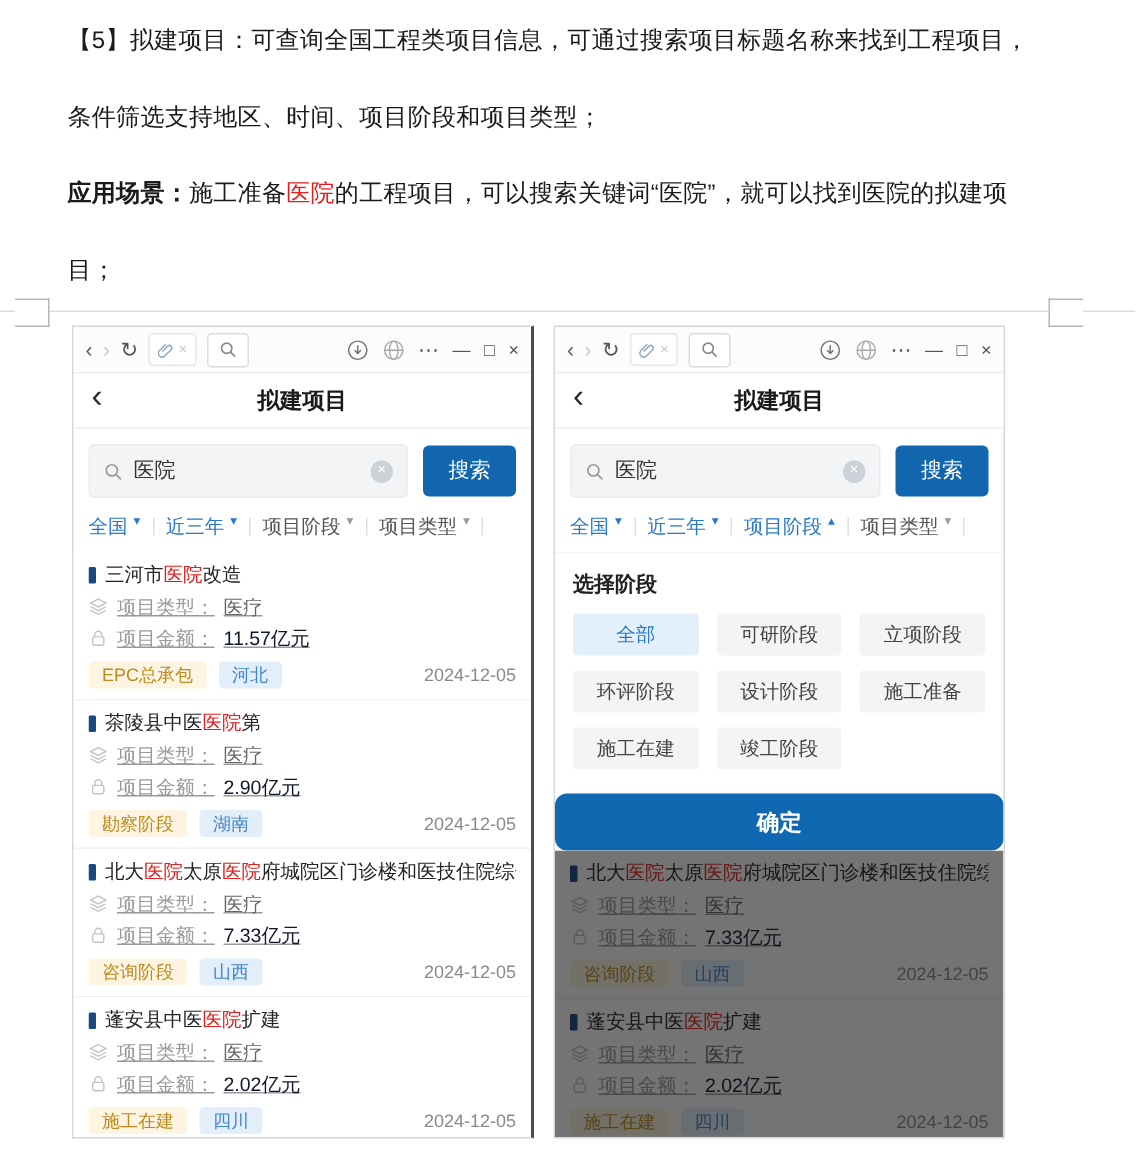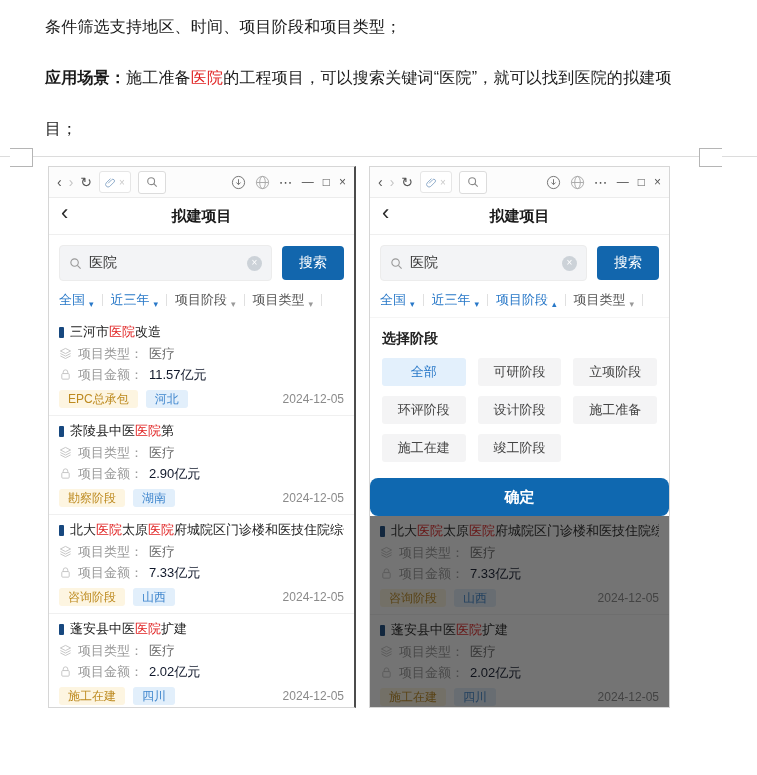--- a/index.html
+++ b/index.html
@@ -33,31 +33,31 @@
   .appbar .back{position:absolute;left:12px;top:4px;font-size:22px;color:#2b2b2b;line-height:1;}
   .appbar .title{font-size:15px;font-weight:700;color:#1a1a1a;}
   
   .search-row{display:flex;align-items:center;gap:10px;padding:10px 10px 8px;}
   .search-box{flex:1;height:34px;background:#f3f4f6;border:1px solid #ececec;border-radius:4px;display:flex;align-items:center;padding:0 9px;gap:7px;}
   .search-box .val{flex:1;font-size:14px;color:#333;}
   .clear-dot{width:15px;height:15px;border-radius:50%;background:#ccd2d8;color:#fff;font-size:10px;display:flex;align-items:center;justify-content:center;line-height:1;}
   .search-btn{width:62px;height:34px;background:#1266ad;color:#fff;border:none;border-radius:4px;font-size:14px;font-family:inherit;}
   
   .filter-row{display:flex;align-items:center;padding:2px 10px 8px;font-size:13px;color:#555;}
-  .filter{display:flex;align-items:flex-end;gap:4px;padding:0 8px;}
+  .filter{display:flex;align-items:flex-start;gap:4px;padding:0 8px;}
   .filter:first-child{padding-left:0;}
   .filter.active{color:#2878c8;}
   .filter .arr{font-size:9px;color:#999;}
   .filter.active .arr{color:#2878c8;}
   .f-div{width:1px;height:12px;background:#e0e0e0;}
   
   .list-item{padding:6px 10px;border-bottom:1px solid #f0f0f0;background:#fff;}
   .item-title{display:flex;align-items:center;height:18px;font-size:13px;font-weight:400;color:#222;white-space:nowrap;overflow:hidden;}
   .bullet{flex:0 0 5px;width:5px;height:11px;background:#17487f;margin-right:6px;border-radius:1px;}
-  .meta-row{display:flex;align-items:center;margin-top:4px;height:17px;font-size:13px;color:#999;gap:6px;white-space:nowrap;}
+  .meta-row{display:flex;align-items:center;margin-top:4px;height:17px;font-size:13px;color:#999;gap:6px;white-space:nowrap;text-decoration:underline;}
   .meta-row .mval{color:#666;}
   .meta-row .orange{color:#0f172a;}
   .tags-row{display:flex;align-items:center;margin-top:5px;height:21px;gap:8px;font-size:12px;}
   .tag{padding:3px 9px;border-radius:3px;line-height:1;}
   .tag.tan{background:#fdf5e1;color:#bd8a1f;}
   .tag.blue{background:#e2effb;color:#3f86cd;}
   .item-date{margin-left:auto;color:#8a8a8a;font-size:12px;}
   
   .stage-panel{border-top:1px solid #f5f5f5;}
   .stage-heading{font-size:14px;font-weight:700;color:#222;padding:12px 12px 10px;}
@@ -66,20 +66,21 @@
   .stage-btn.selected{background:#e3f0fc;color:#2878c8;}
   .confirm-btn{display:block;width:100%;height:38px;margin-top:6px;background:#0f68b0;color:#fff;border:none;border-radius:8px;font-size:15px;font-weight:700;font-family:inherit;}
   .dim-wrap{position:relative;flex:1;overflow:hidden;}
   .dim-overlay{position:absolute;inset:0;background:rgba(15,15,15,.58);}
   svg{display:block;}
 </style>
 </head>
 <body>
 
 <div class="doc">
+  <div class="doc-line">【5】拟建项目：可查询全国工程类项目信息，可通过搜索项目标题名称来找到工程项目，</div>
   <div class="doc-line">条件筛选支持地区、时间、项目阶段和项目类型；</div>
   <div class="doc-line">
       <span class="seg-b">应用场景：</span>
       <span>施工准备</span>
       <span class="seg-red">医院</span>
       <span>的工程项目，可以搜索关键词“医院”，就可以找到医院的拟建项</span>
     </div>
   <div class="doc-line">目；</div>
 </div>
 

